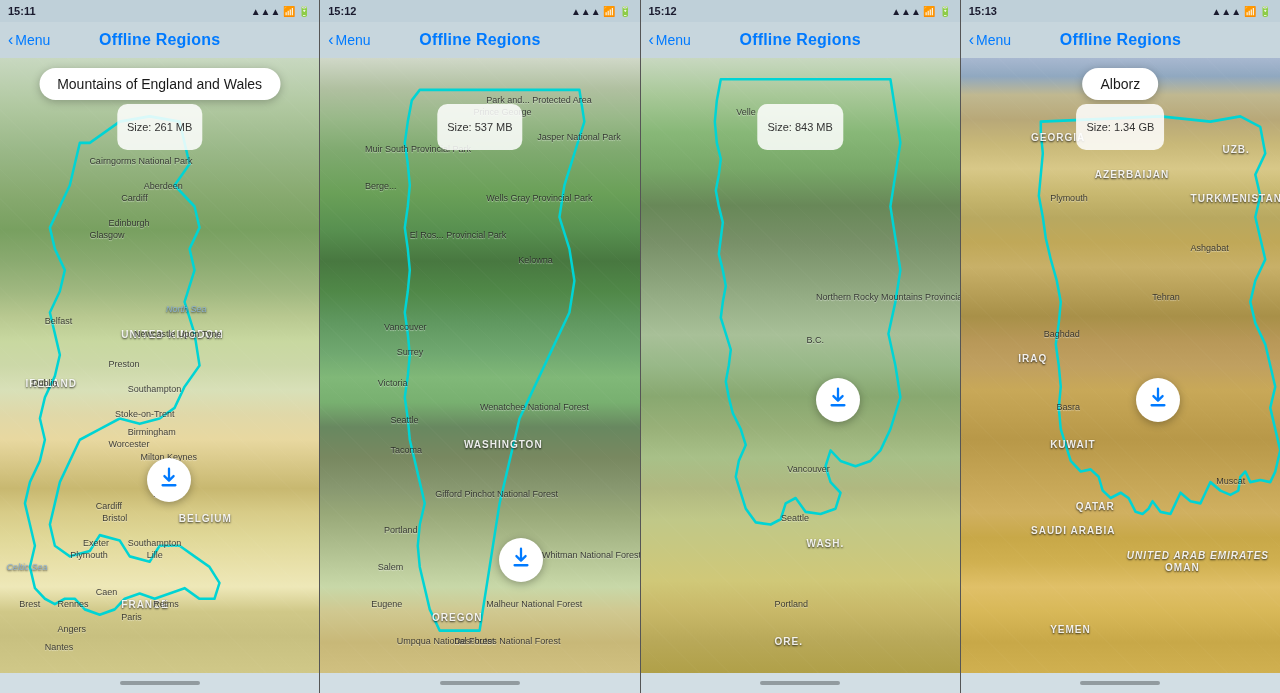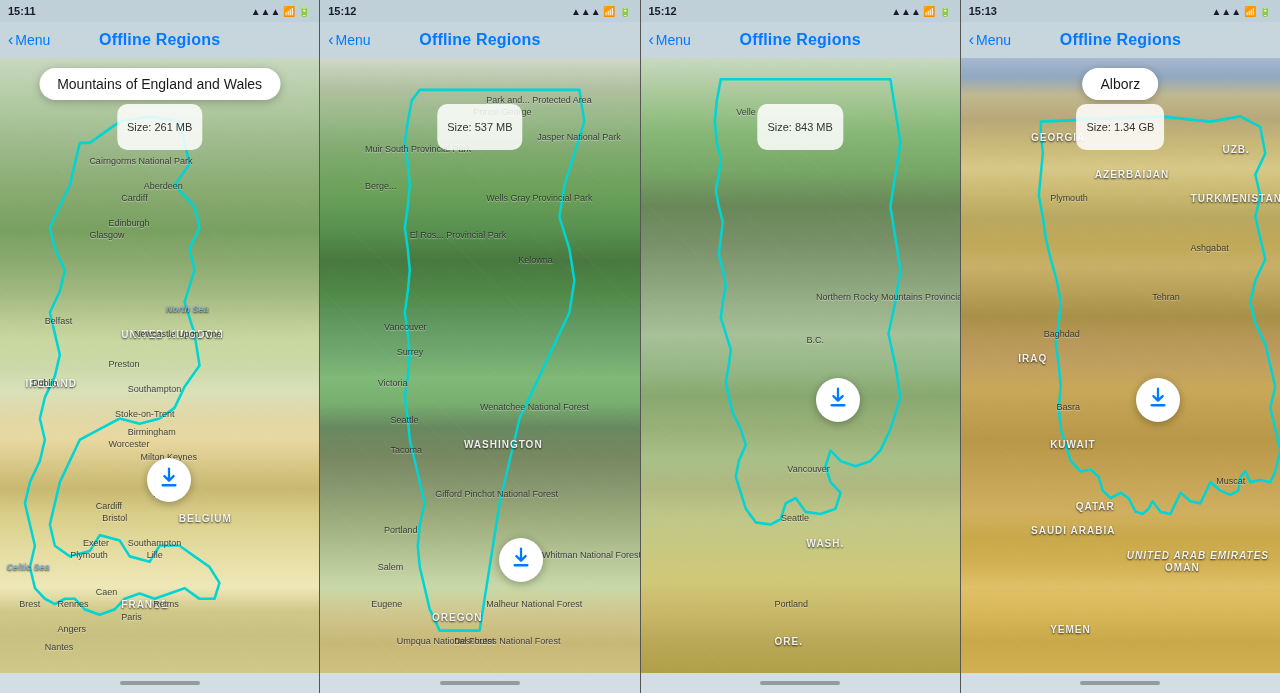--- a/index.html
+++ b/index.html
@@ -210,21 +210,20 @@
     }
     .map-label.bold {
       font-weight: 700;
       font-size: 10px;
       letter-spacing: 1px;
       text-transform: uppercase;
     }
     .map-label.sea {
       color: rgba(140,180,220,0.9);
       font-style: italic;
-      font-weight: bold;
     }
   </style>
 </head>
 <body>
 
 <div class="phone-panel">
     <div class="status-bar">
       <span class="time">15:11</span>
       <div class="status-icons">
         <span>▲▲▲</span>

